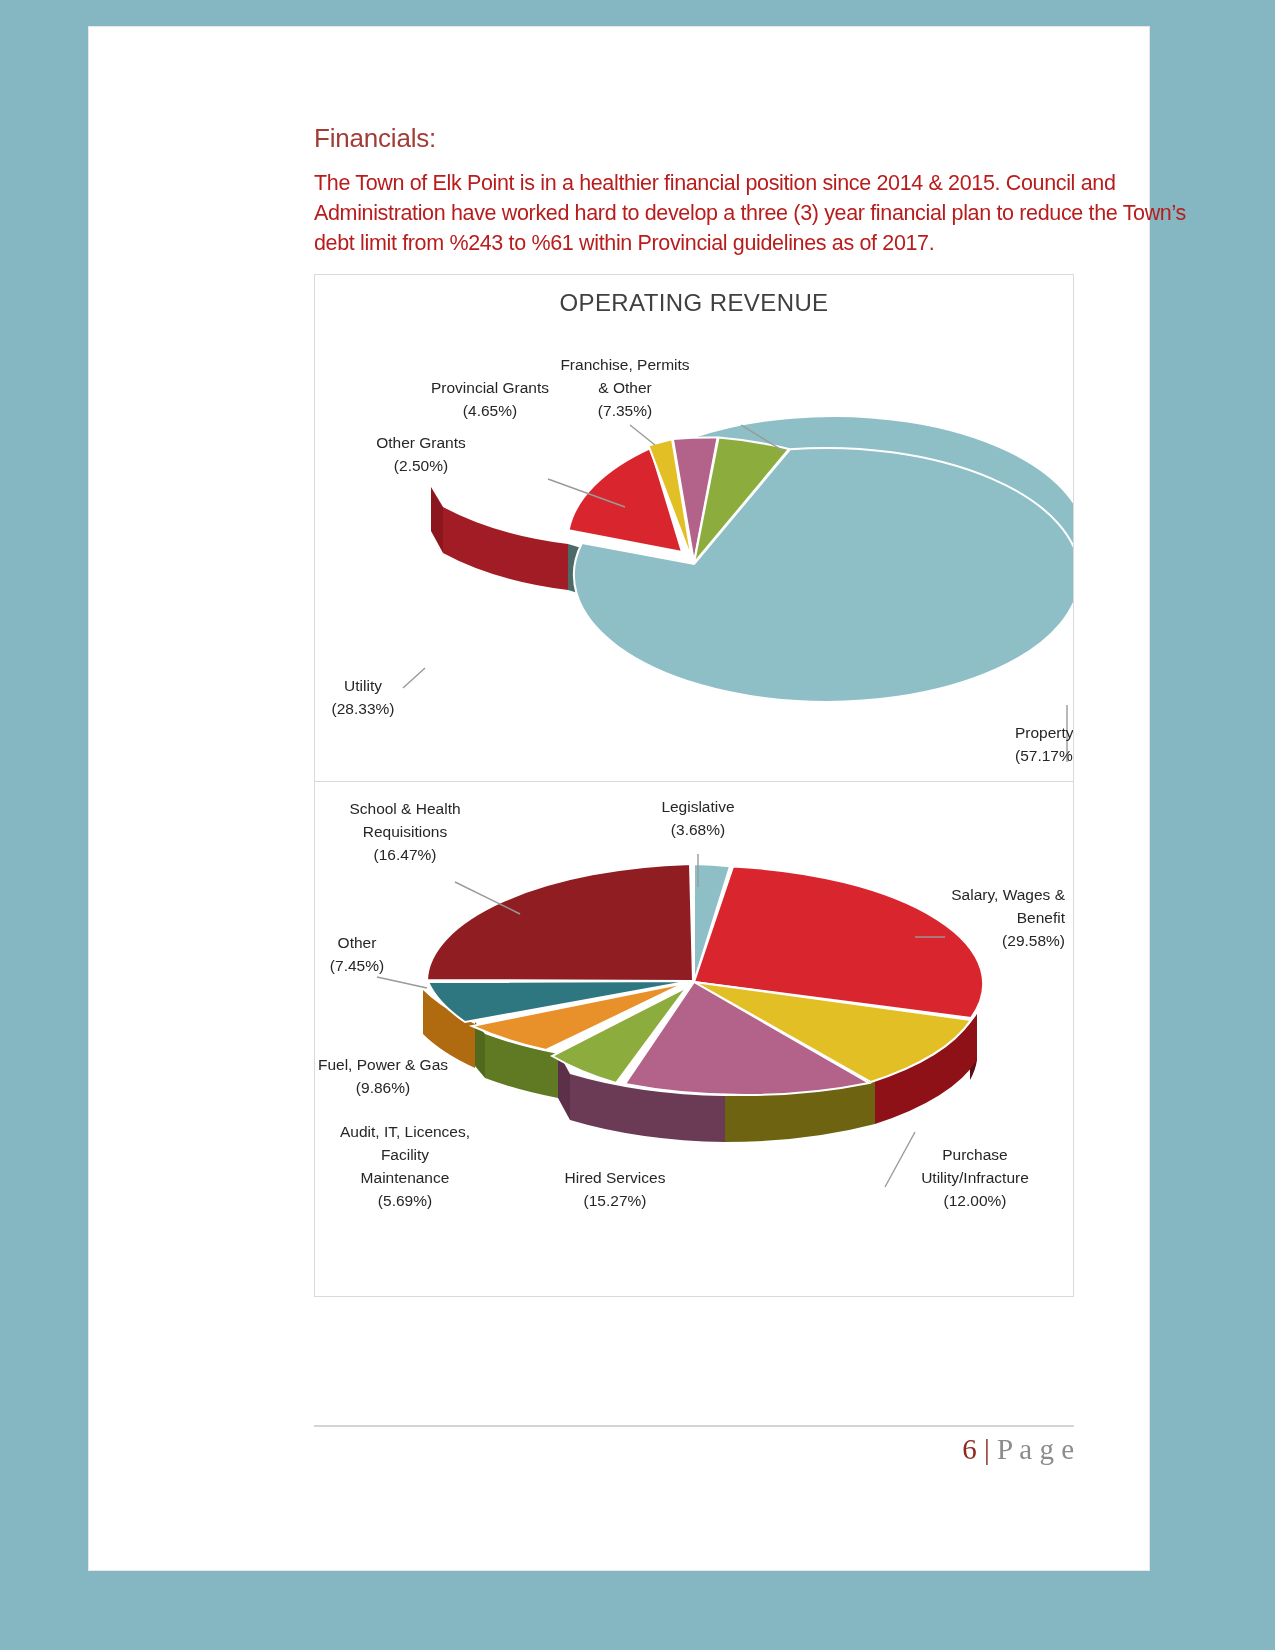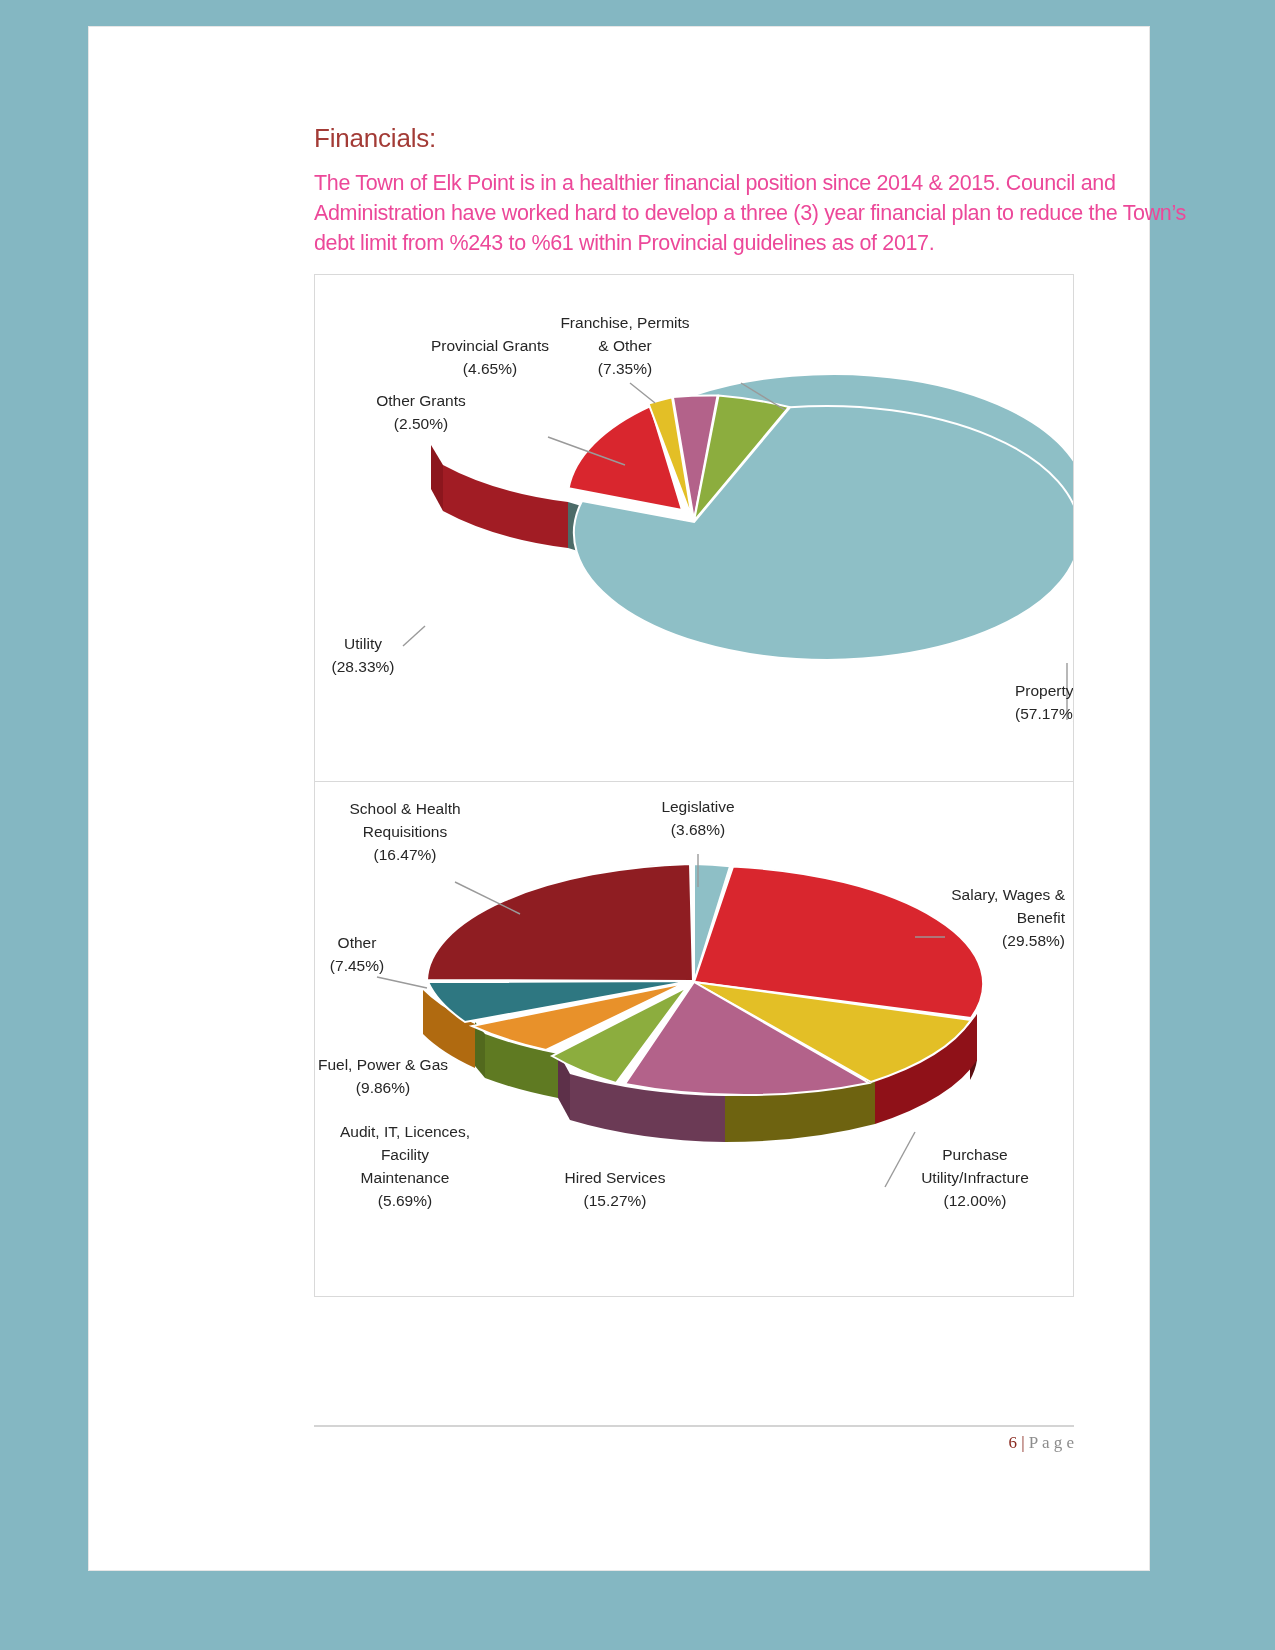--- a/index.html
+++ b/index.html
@@ -33,21 +33,21 @@
     color: #a33b36;
     font-size: 26px;
     font-family: "Liberation Sans", sans-serif;
     font-weight: normal;
     margin: 0 0 14px 0;
     letter-spacing: -0.2px;
   }
   .para {
     font-size: 21.5px;
     line-height: 30px;
-    color: #ec4899;
+    color: #b91c1c;
     margin: 0;
     font-family: "Liberation Sans", sans-serif;
     letter-spacing: -0.35px;
   }
   .para + .para { margin-top: 0px; }
 
   .chart-box {
     border: 1px solid #d9d9d9;
     background: #ffffff;
     position: relative;
@@ -81,39 +81,40 @@
     width: 760px;
   }
   #footer-rule {
     border-top: 2px solid #d4d4d4;
     width: 760px;
   }
   #footer-text {
     text-align: right;
     padding-top: 6px;
     font-family: "Liberation Serif", serif;
-    font-size: 17px;
+    font-size: 29px;
     color: #8c8c8c;
   }
   #footer-text .pg { color: #8a2a20; font-family: "Liberation Serif", serif; }
   #footer-text .bar { color: #8a2a20; }
 </style>
 </head>
 <body>
 
 <div id="page-frame">
   <div id="page-inner">
 
     <div id="doc-body">
 
       <h1 class="heading">Financials:</h1>
 
       <p class="para">The Town of Elk Point is in a healthier financial position since 2014 &amp; 2015.  Council and Administration have worked hard to develop a three (3) year financial plan to reduce the Town’s debt limit from %243 to %61 within Provincial guidelines as of 2017.</p>
 
       <div class="chart-box" id="chart-revenue">
+        <div class="chart-title">OPERATING REVENUE</div>
 
         <svg width="758" height="460" viewBox="0 0 758 460">
           <defs>
             <clipPath id="revClipBottom">
                 <rect x="0" y="250" width="758" height="210"></rect>
               </clipPath>
           </defs>
 
           <g>
 

